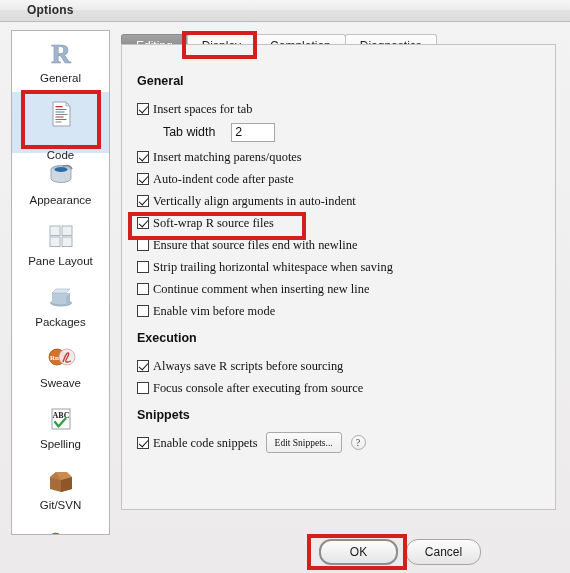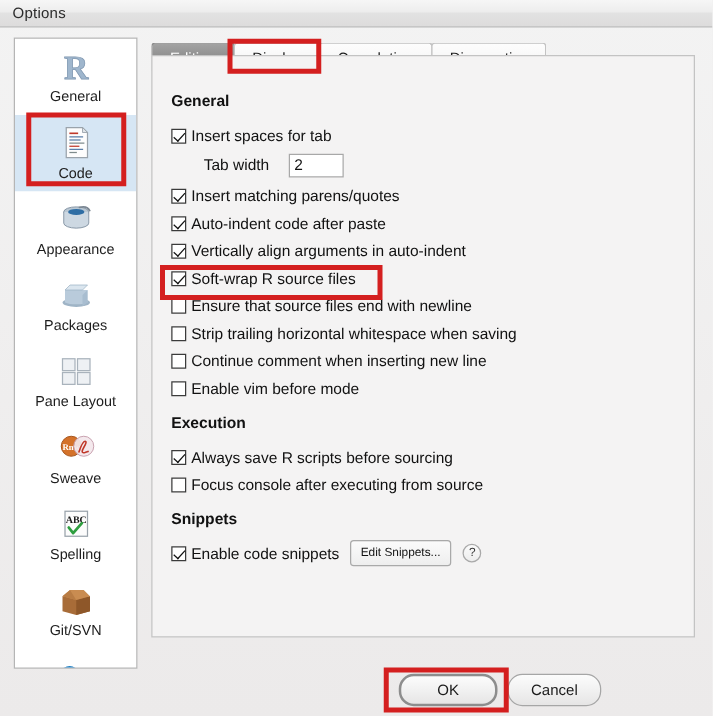--- a/index.html
+++ b/index.html
@@ -20,24 +20,25 @@
   .titlebar {
     position: absolute;
     left: 0; top: 0;
     width: 570px; height: 22px;
     background: linear-gradient(to bottom, #f6f6f6 0%, #ededed 45%, #e2e2e2 50%, #dddcdc 100%);
     border-bottom: 1px solid #b9b9b9;
     box-sizing: border-box;
   }
   .titlebar .title {
     position: absolute;
-    left: 10px; top: 3px;
+    left: 27px; top: 3px;
     font-size: 12px;
     color: #2b2b2b;
     letter-spacing: .2px;
+    font-weight: bold;
   }
 
   
   .sidebar {
     position: absolute;
     left: 11px; top: 30px;
     width: 99px; height: 505px;
     background: #ffffff;
     border: 1px solid #b5b5b5;
     box-sizing: border-box;
@@ -48,21 +49,21 @@
     width: 100%;
     height: 61px;
     box-sizing: border-box;
     display: flex;
     flex-direction: column;
     align-items: center;
     justify-content: flex-start;
     padding-top: 6px;
     cursor: default;
   }
-  .side-item.selected { background: #d6e6f4; }
+  .side-item.selected { background: #d6e6f4; gap: 16px; }
   .side-item .ic {
     width: 32px; height: 32px;
     display: block;
     position: relative;
   }
   .side-item .lbl {
     margin-top: 2px;
     font-size: 11.5px;
     color: #1d1d1d;
     line-height: 14px;
@@ -124,20 +125,21 @@
     color: #111;
     margin: 0 0 9px 0;
     line-height: 15px;
   }
   .sect-head.spaced { margin-top: 10px; }
   .row {
     display: flex;
     align-items: center;
     height: 21px;
     margin-bottom: 1px;
+    font-family: Liberation Serif, serif;
   }
   .cb {
     width: 12px; height: 12px;
     border: 1px solid #3b3b3b;
     background: #ffffff;
     box-sizing: border-box;
     position: relative;
     margin-right: 4px;
     flex: 0 0 auto;
     cursor: default;
@@ -296,39 +298,39 @@
           <ellipse cx="16" cy="10.5" rx="6.5" ry="2.4" fill="#2e6da4"></ellipse>
           <path d="M18 7 q7 -2 9 3" fill="none" stroke="#7c8894" stroke-width="1.4"></path>
         </svg>
       </span>
       <span class="lbl">Appearance</span>
     </div>
 
     <div class="side-item">
       <span class="ic">
         <svg width="32" height="32" viewBox="0 0 32 32">
+          <rect x="5" y="6" width="10" height="9.5" fill="#eef1f4" stroke="#a9b3bc" stroke-width="1"></rect>
+          <rect x="17" y="6" width="10" height="9.5" fill="#eef1f4" stroke="#a9b3bc" stroke-width="1"></rect>
+          <rect x="5" y="17" width="10" height="9.5" fill="#eef1f4" stroke="#a9b3bc" stroke-width="1"></rect>
+          <rect x="17" y="17" width="10" height="9.5" fill="#eef1f4" stroke="#a9b3bc" stroke-width="1"></rect>
+        </svg>
+      </span>
+      <span class="lbl">Pane Layout</span>
+    </div>
+
+    <div class="side-item">
+      <span class="ic">
+        <svg width="32" height="32" viewBox="0 0 32 32">
           <ellipse cx="16" cy="22" rx="11" ry="3.5" fill="#9fb4c6"></ellipse>
           <path d="M7 12 h18 v10 a11 3.5 0 0 1 -18 0 z" fill="#b9cbdb"></path>
           <path d="M7 12 l4 -4 h14 l-4 4 z" fill="#dbe6ef" stroke="#9fb4c6" stroke-width="0.6"></path>
           <path d="M25 12 v10 l-4 3 v-9 z" fill="#a8bdd0"></path>
         </svg>
       </span>
       <span class="lbl">Packages</span>
-    </div>
-
-    <div class="side-item">
-      <span class="ic">
-        <svg width="32" height="32" viewBox="0 0 32 32">
-          <rect x="5" y="6" width="10" height="9.5" fill="#eef1f4" stroke="#a9b3bc" stroke-width="1"></rect>
-          <rect x="17" y="6" width="10" height="9.5" fill="#eef1f4" stroke="#a9b3bc" stroke-width="1"></rect>
-          <rect x="5" y="17" width="10" height="9.5" fill="#eef1f4" stroke="#a9b3bc" stroke-width="1"></rect>
-          <rect x="17" y="17" width="10" height="9.5" fill="#eef1f4" stroke="#a9b3bc" stroke-width="1"></rect>
-        </svg>
-      </span>
-      <span class="lbl">Pane Layout</span>
     </div>
 
     <div class="side-item">
       <span class="ic">
         <svg width="32" height="32" viewBox="0 0 32 32">
           <circle cx="12" cy="15" r="8" fill="#d4722a" stroke="#a6541b" stroke-width="0.8"></circle>
           <text x="12" y="18" text-anchor="middle" font-family="Liberation Serif, serif" font-size="7" font-weight="bold" fill="#ffffff">Rnw</text>
           <circle cx="22" cy="15" r="8" fill="#f3e7ec" fill-opacity="0.92" stroke="#c9a2b0" stroke-width="0.8"></circle>
           <path d="M18 20 q3 -9 5 -9 q2 0 -1 5 q-3 5 1 4 q2 -0.6 3 -1" fill="none" stroke="#c0392b" stroke-width="1.3"></path>
         </svg>

